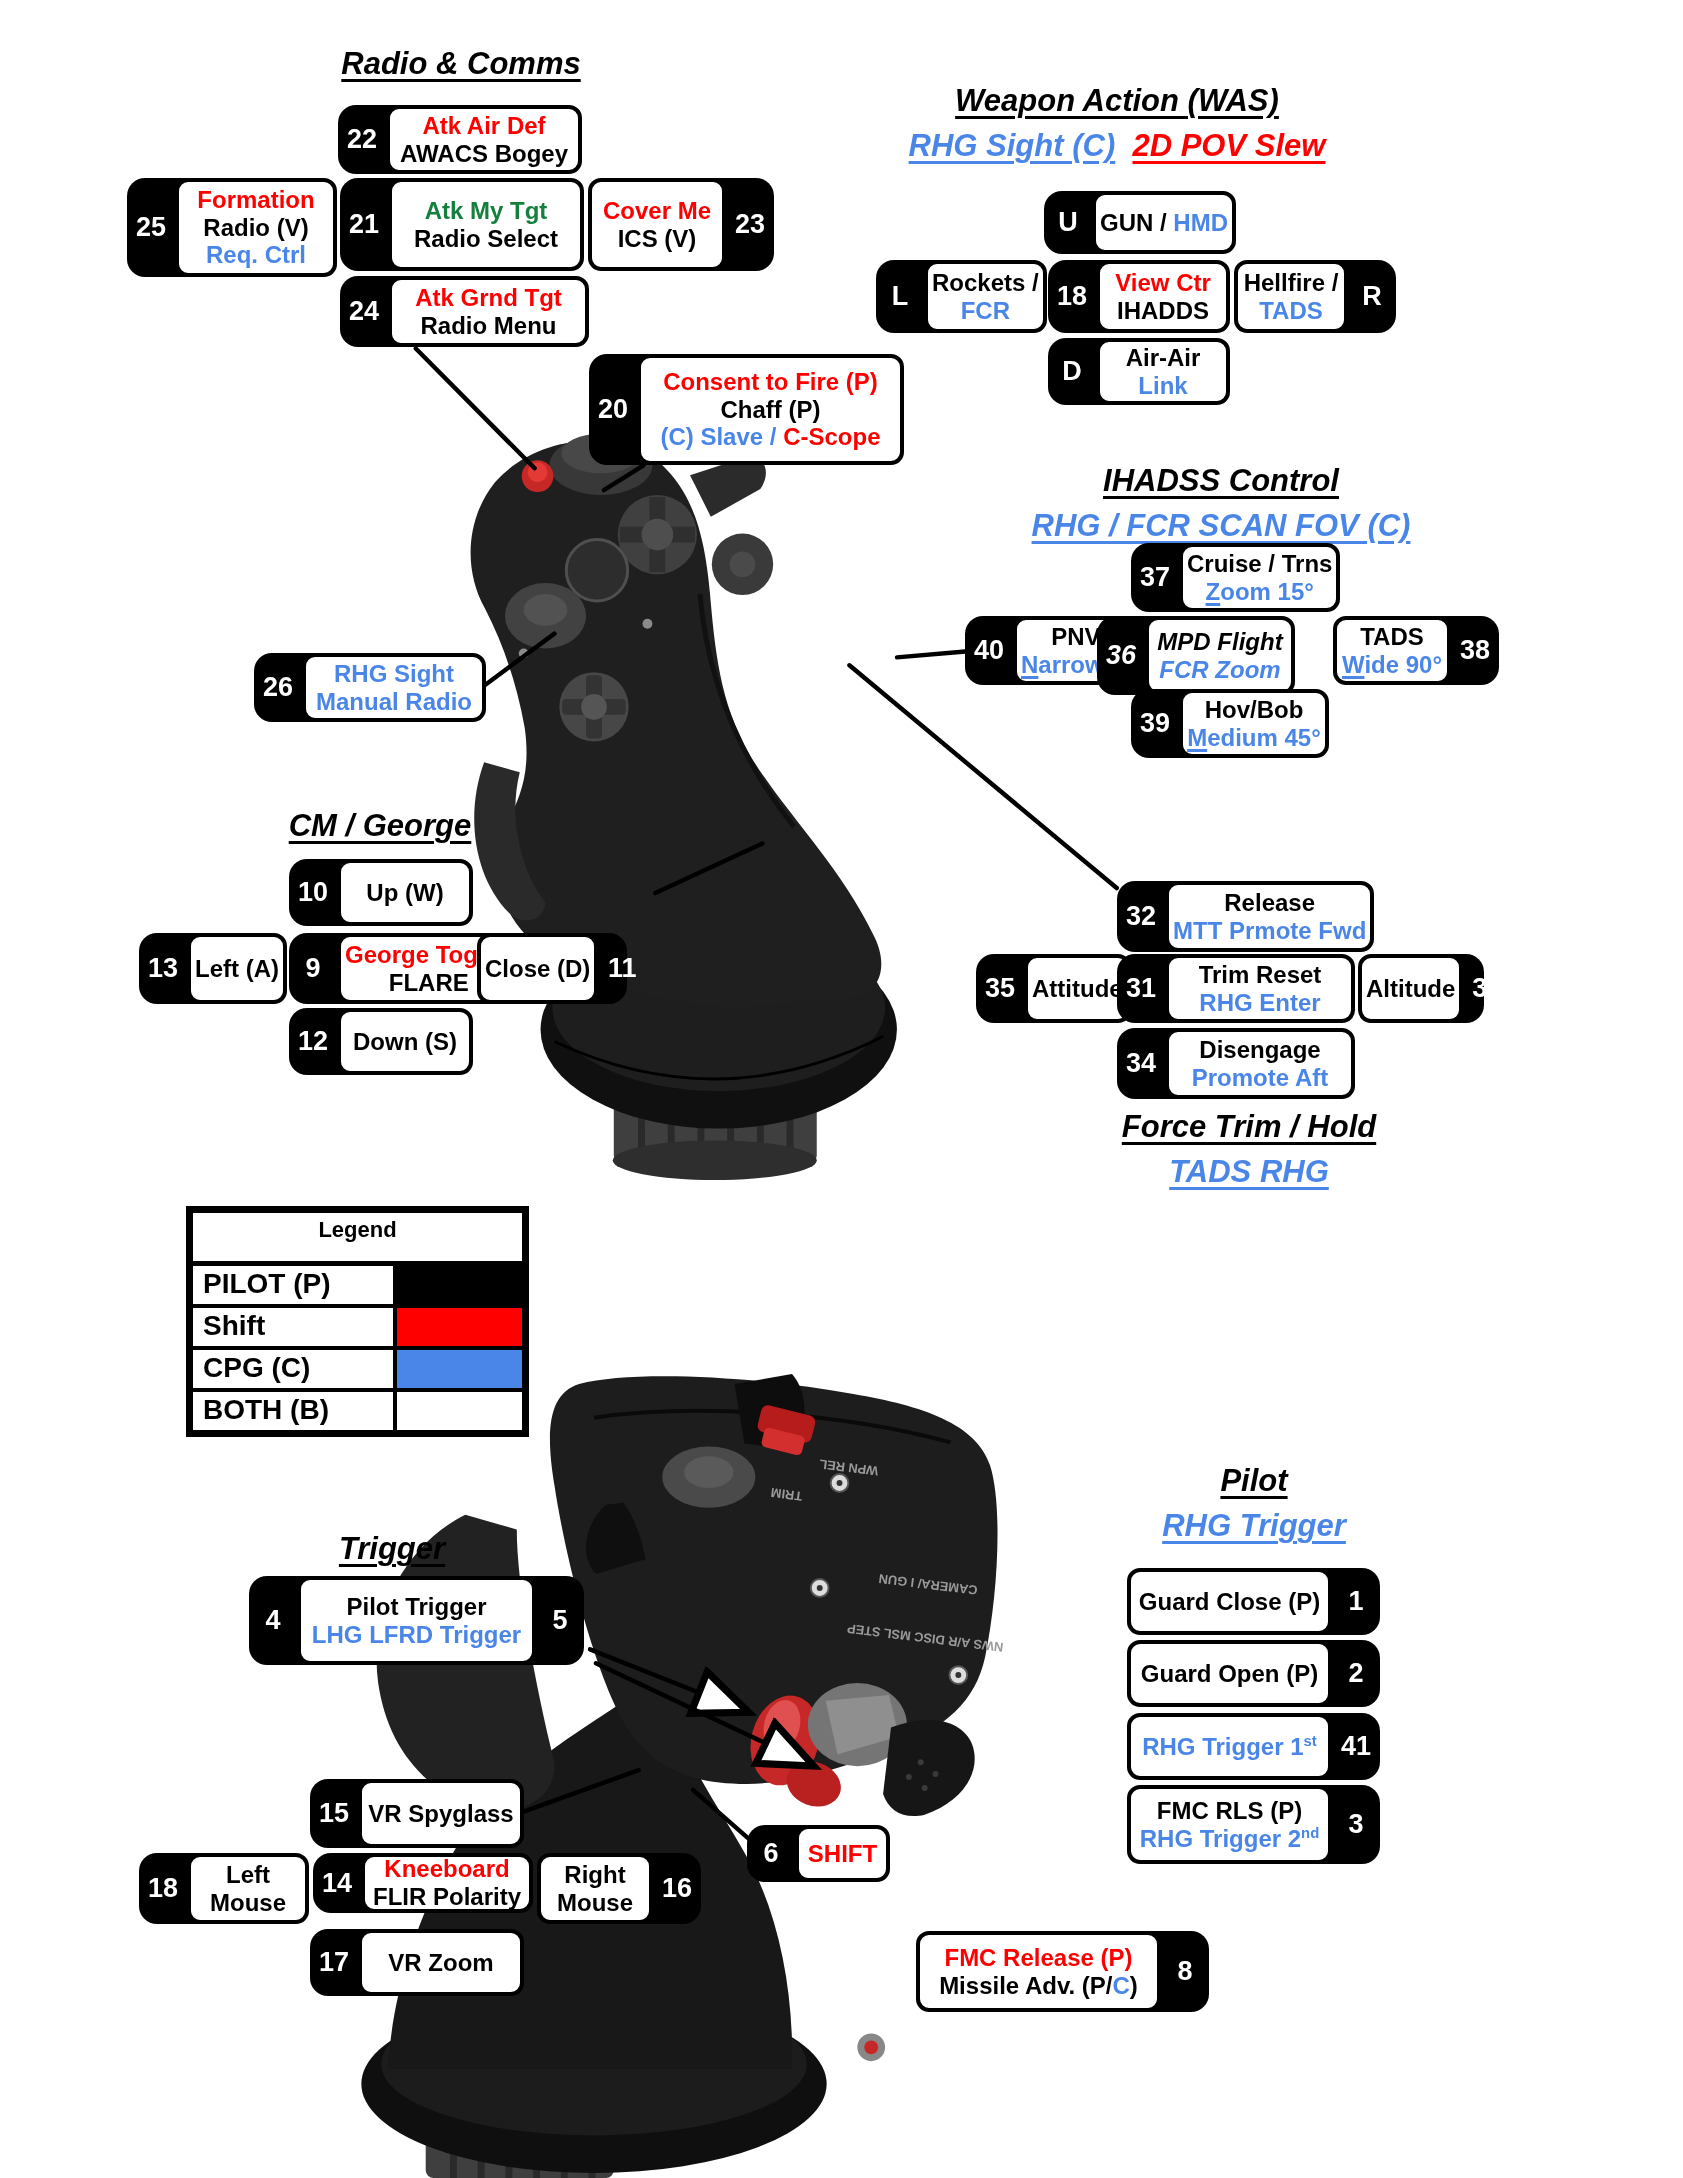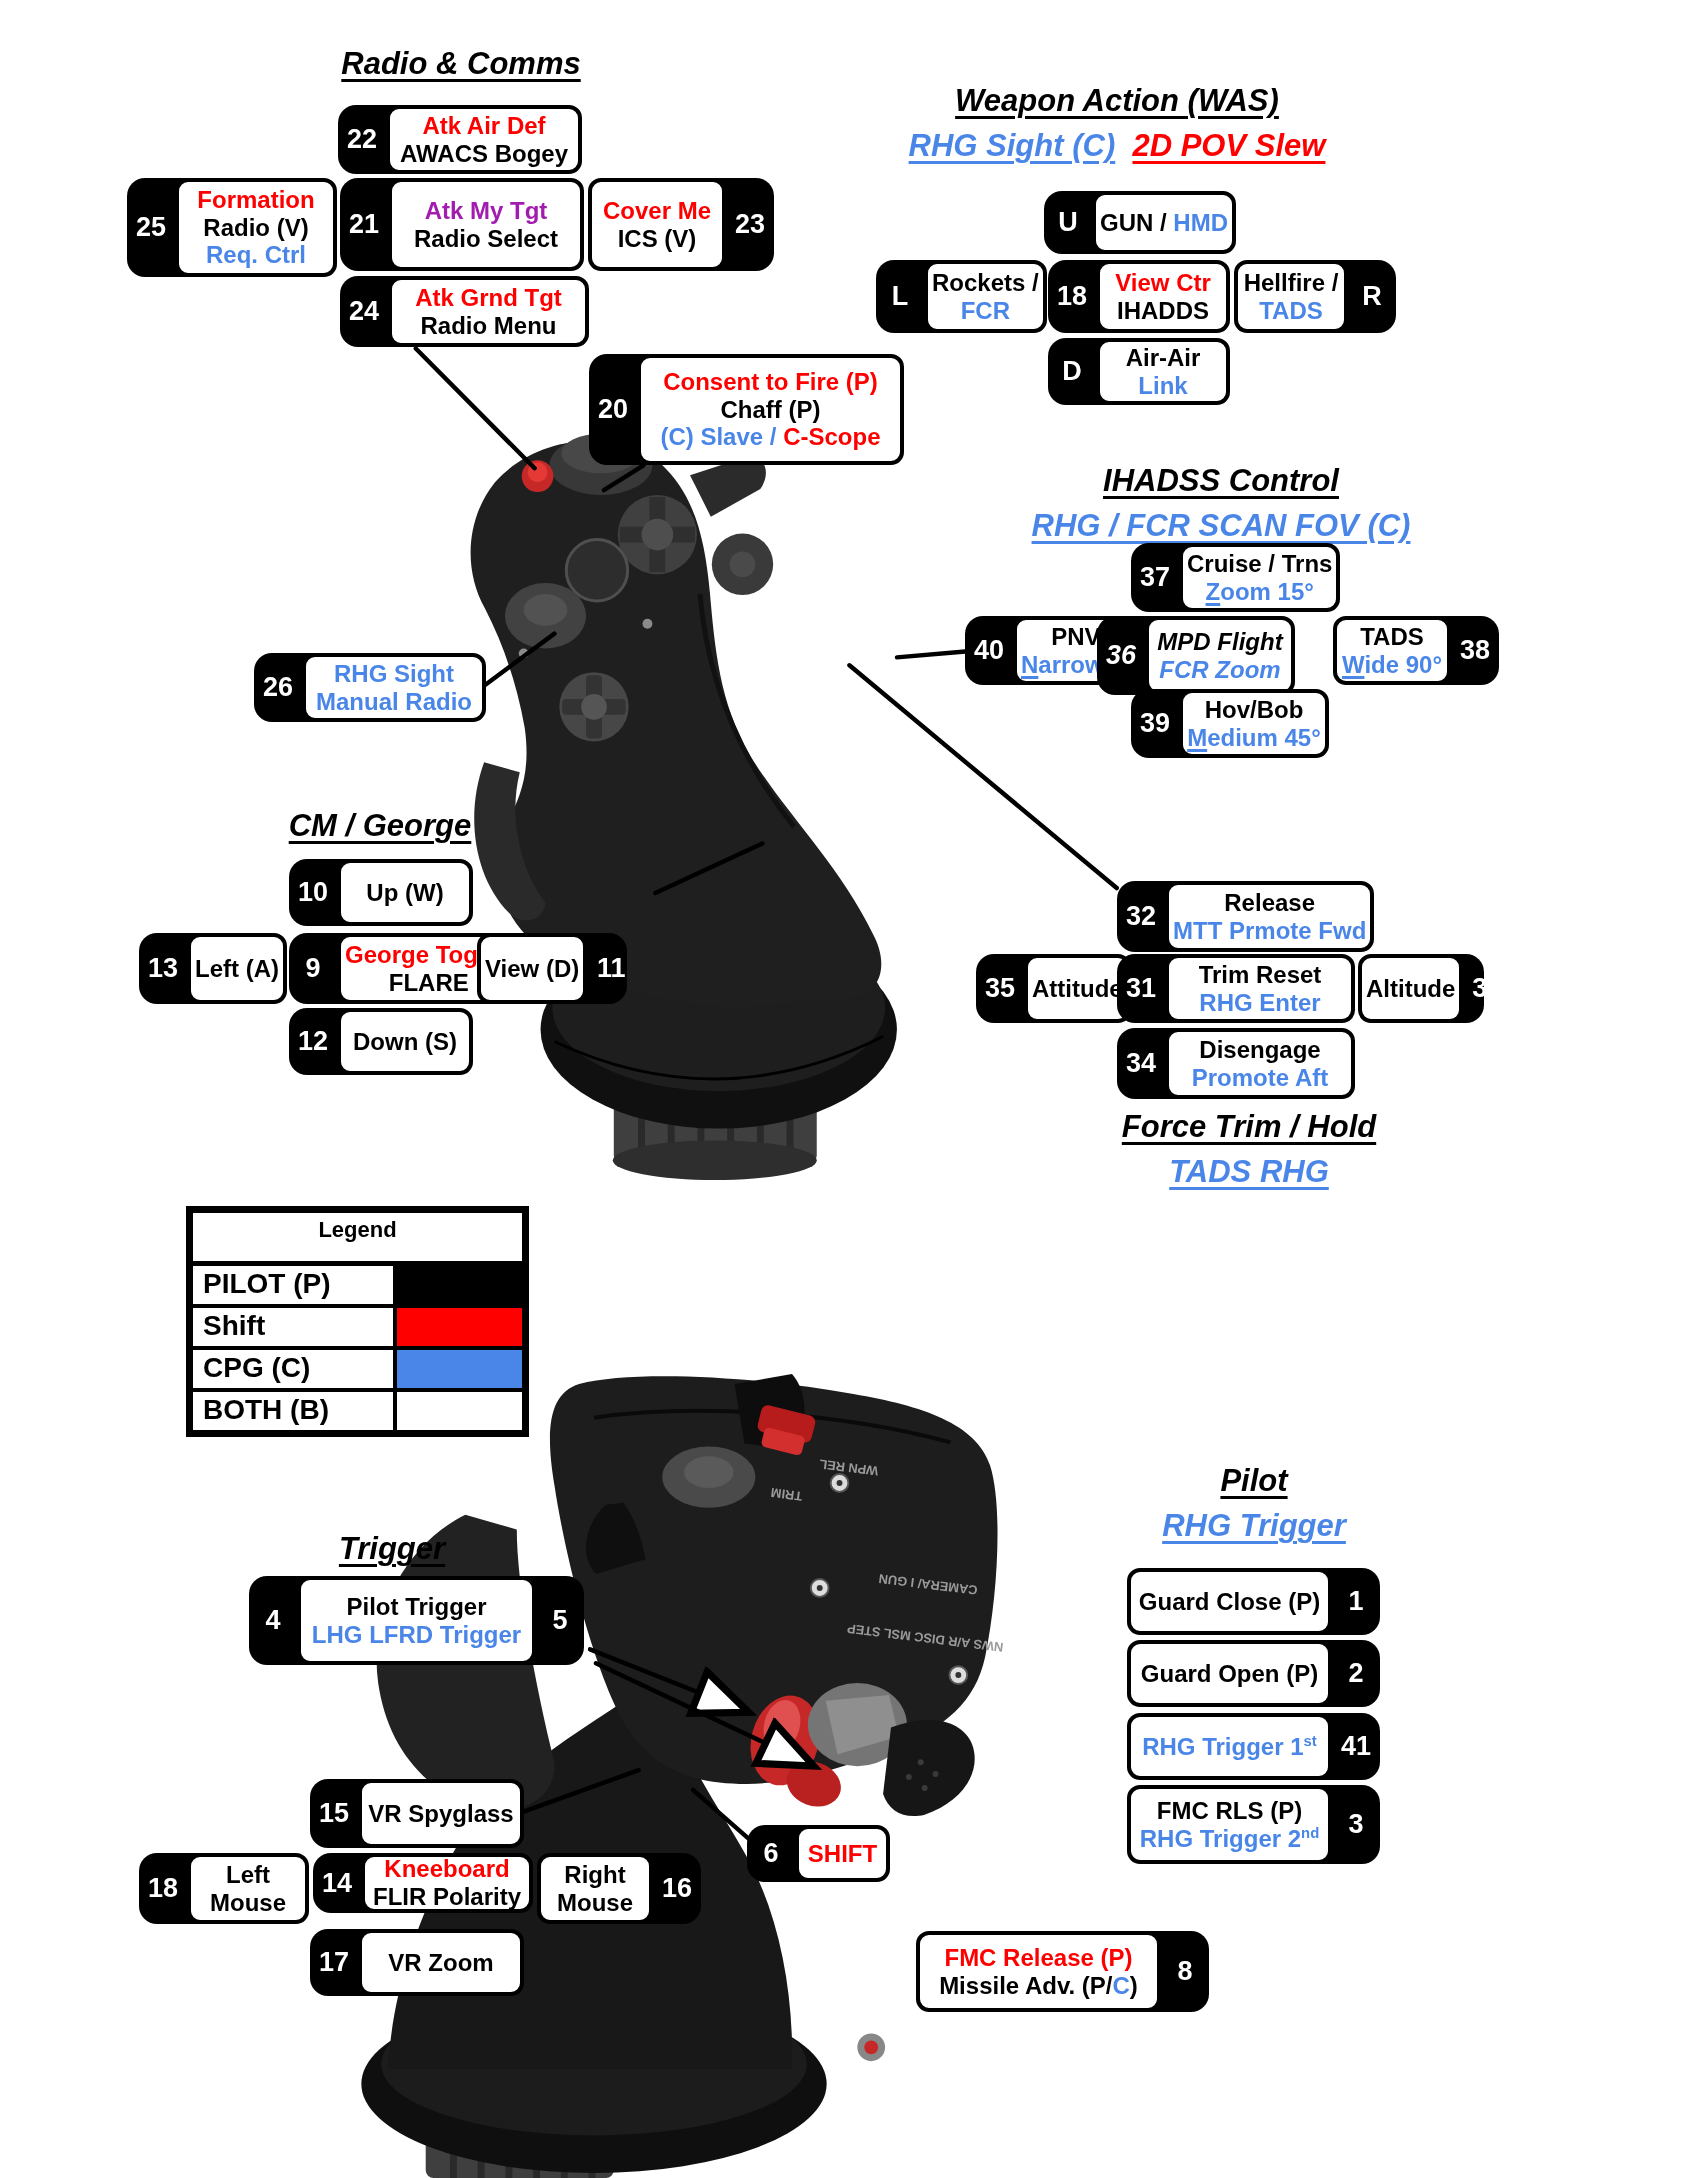--- a/index.html
+++ b/index.html
@@ -185,21 +185,21 @@
         <div class="tag">25</div>
         <div class="panel">
           <div class="ln"><span style="color: rgb(255, 0, 0);">Formation</span></div>
           <div class="ln"><span style="color: rgb(0, 0, 0);">Radio (V)</span></div>
           <div class="ln"><span style="color: rgb(74, 134, 232);">Req. Ctrl</span></div>
         </div>
       </div>
       <div class="box" style="left: 340px; top: 178px; width: 244px; height: 93px;">
         <div class="tag">21</div>
         <div class="panel">
-          <div class="ln"><span style="color: #a21caf;">Atk My Tgt</span></div>
+          <div class="ln"><span style="color: #15803d;">Atk My Tgt</span></div>
           <div class="ln"><span style="color: rgb(0, 0, 0);">Radio Select</span></div>
         </div>
       </div>
       <div class="box" style="left: 588px; top: 178px; width: 186px; height: 93px;">
         <div class="panel">
           <div class="ln"><span style="color: rgb(255, 0, 0);">Cover Me</span></div>
           <div class="ln"><span style="color: rgb(0, 0, 0);">ICS (V)</span></div>
         </div>
         <div class="tag">23</div>
       </div>
@@ -308,21 +308,21 @@
       </div>
       <div class="box" style="left: 289px; top: 933px; width: 184px; height: 71px;">
         <div class="tag">9</div>
         <div class="panel">
           <div class="ln"><span style="color: rgb(255, 0, 0);">George Toggle</span></div>
           <div class="ln"><span style="color: rgb(0, 0, 0);">FLARE</span></div>
         </div>
       </div>
       <div class="box" style="left: 477px; top: 933px; width: 150px; height: 71px;">
         <div class="panel">
-          <div class="ln"><span style="color: rgb(0, 0, 0);">View (D)</span></div>
+          <div class="ln"><span style="color: rgb(0, 0, 0);">Close (D)</span></div>
         </div>
         <div class="tag">11</div>
       </div>
       <div class="box" style="left: 289px; top: 1008px; width: 184px; height: 67px;">
         <div class="tag">12</div>
         <div class="panel">
           <div class="ln"><span style="color: rgb(0, 0, 0);">Down (S)</span></div>
         </div>
       </div>
       <div class="box" style="left: 1117px; top: 881px; width: 238px; height: 71px;">

